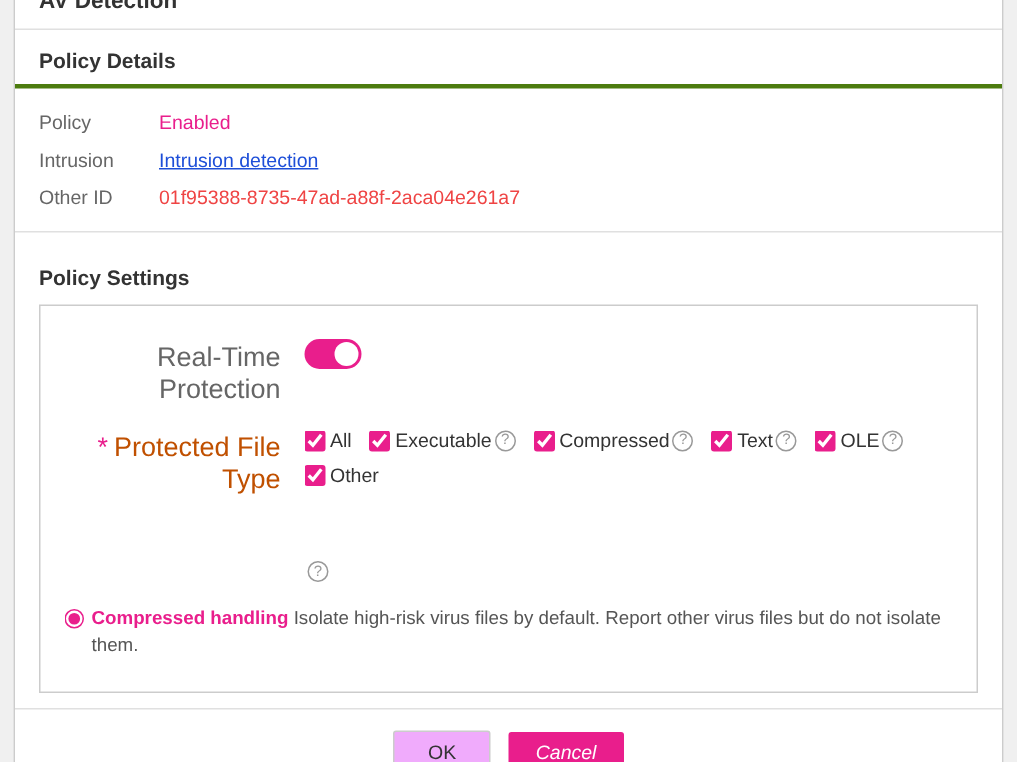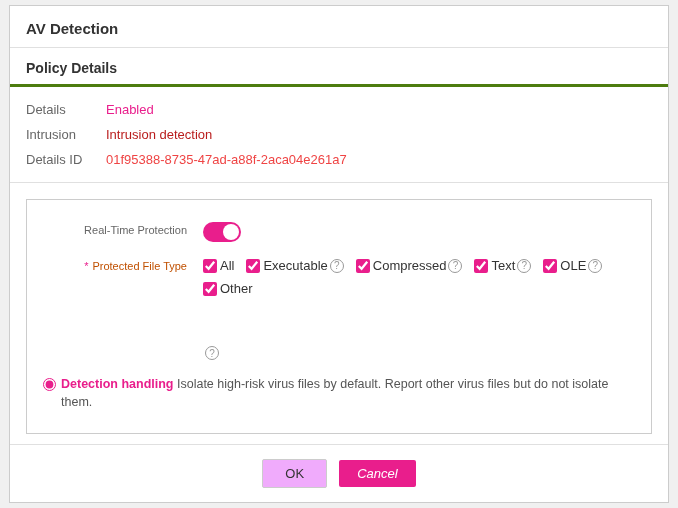--- a/index.html
+++ b/index.html
@@ -47,41 +47,42 @@
       width: 80px;
       flex-shrink: 0;
     }
     .detail-value {
       color: #ef4444;
     }
     .detail-value.enabled {
       color: #e91e8c;
     }
     .detail-value.link-style {
-      color: #b91c1c;
+      color: #1d4ed8;
+      text-decoration: underline;
     }
     .policy-settings-section {
       padding: 10px 16px 10px 16px;
     }
     .settings-box {
       border: 1px solid #ccc;
       padding: 14px 16px;
       margin-top: 6px;
     }
     .setting-row {
       display: flex;
       align-items: flex-start;
       padding: 8px 0;
     }
     .setting-label {
       color: #c05000;
       width: 160px;
       flex-shrink: 0;
       padding-top: 2px;
-      font-size: 11px;
+      font-size: 18px;
       text-align: right;
       padding-right: 16px;
     }
     .setting-label.normal {
       color: #666;
     }
     .required-star {
       color: #e91e8c;
       margin-right: 4px;
     }
@@ -217,35 +218,36 @@
 <body>
 
 <div class="dialog">
 
   <div class="dialog-title">AV Detection</div>
 
   <div>
     <div class="section-title">Policy Details</div>
     <div class="policy-details">
       <div class="detail-row">
-        <span class="detail-label">Details</span>
+        <span class="detail-label">Policy</span>
         <span class="detail-value enabled">Enabled</span>
       </div>
       <div class="detail-row">
         <span class="detail-label">Intrusion</span>
         <span class="detail-value link-style">Intrusion detection</span>
       </div>
       <div class="detail-row">
-        <span class="detail-label">Details ID</span>
+        <span class="detail-label">Other ID</span>
         <span class="detail-value">01f95388-8735-47ad-a88f-2aca04e261a7</span>
       </div>
     </div>
   </div>
 
   <div class="policy-settings-section">
+    <div class="section-title" style="padding-left:0; border-bottom:none; padding-bottom:4px;">Policy Settings</div>
     <div class="settings-box">
 
       <div class="setting-row">
         <div class="setting-label normal">Real-Time Protection</div>
         <div class="setting-content">
           <label class="toggle-switch">
 
             <span class="toggle-slider"></span>
           </label>
         </div>
@@ -297,21 +299,21 @@
           </div>
         </div>
       </div>
 
       <div class="setting-row">
         <div class="setting-content">
           <div class="radio-group">
             <div class="radio-item">
               <input type="radio" name="action" checked="" style="">
               <span class="radio-text">
-                <strong>Detection handling</strong> Isolate high-risk virus files by default. Report other virus files but do not isolate them.
+                <strong>Compressed handling</strong> Isolate high-risk virus files by default. Report other virus files but do not isolate them.
               </span>
             </div>
           </div>
         </div>
       </div>
 
     </div>
   </div>
 
   <div class="dialog-footer">

